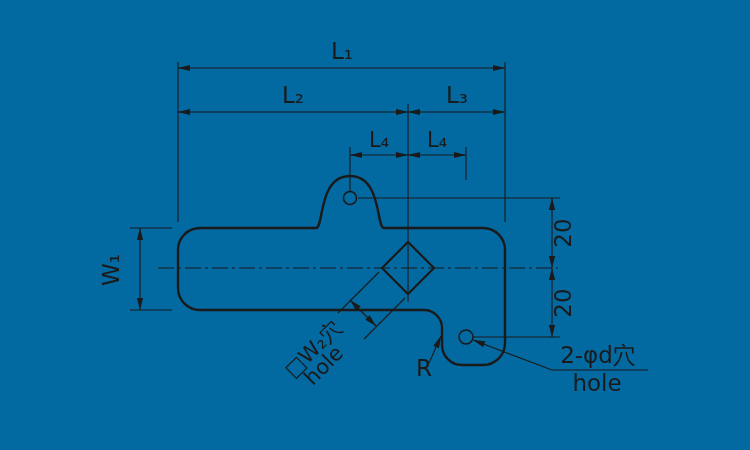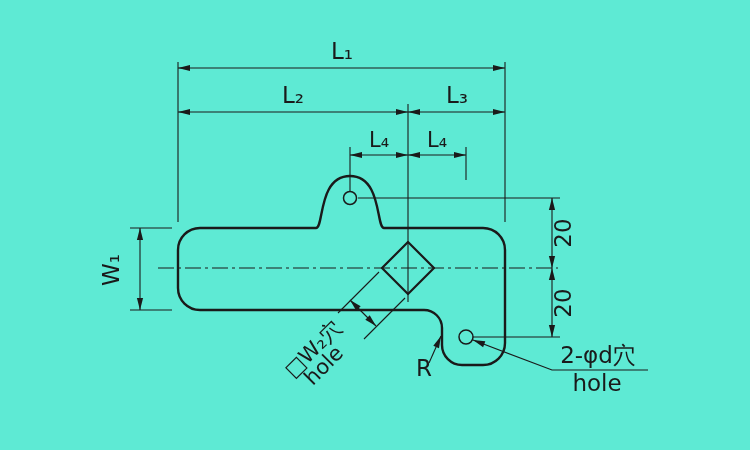--- a/index.html
+++ b/index.html
@@ -1,17 +1,17 @@
 <!DOCTYPE html>
 <html><head>
 <meta charset="utf-8">
 <style>
   html,body{margin:0;padding:0;background:#ffffff;}
   .stage{
-    width:750px;height:450px;background:#5eead4;position:relative;overflow:hidden;
+    width:750px;height:450px;background:#0369a1;position:relative;overflow:hidden;
     font-family:"DejaVu Sans","Liberation Sans",sans-serif;
   }
   svg{display:block;}
   .outline{fill:none;stroke:#1a1a1a;stroke-width:2.4;stroke-linejoin:round;stroke-linecap:round;}
   .feature{fill:none;stroke:#1a1a1a;stroke-width:1.5;}
   .feature-thick{fill:none;stroke:#1a1a1a;stroke-width:2.2;stroke-linejoin:round;}
   .thin{stroke:#1a1a1a;stroke-width:1.1;fill:none;}
   .center{stroke:#1a1a1a;stroke-width:1.1;fill:none;stroke-dasharray:16 4 3 4;}
   .dim{stroke:#1a1a1a;stroke-width:1.1;fill:none;}
   text{fill:#1a1a1a;font-size:23px;}

